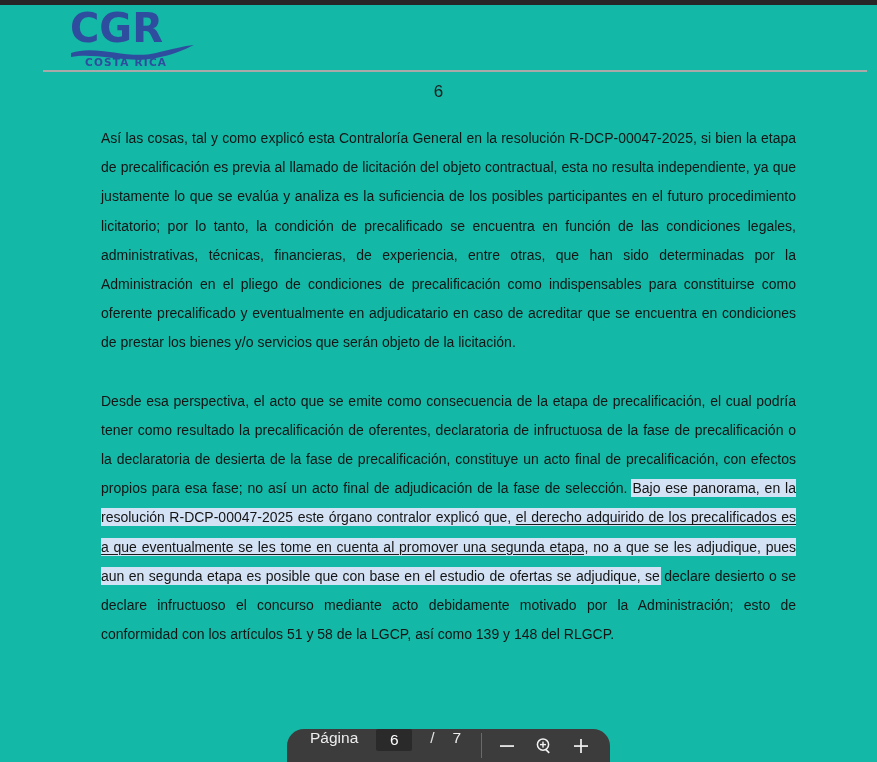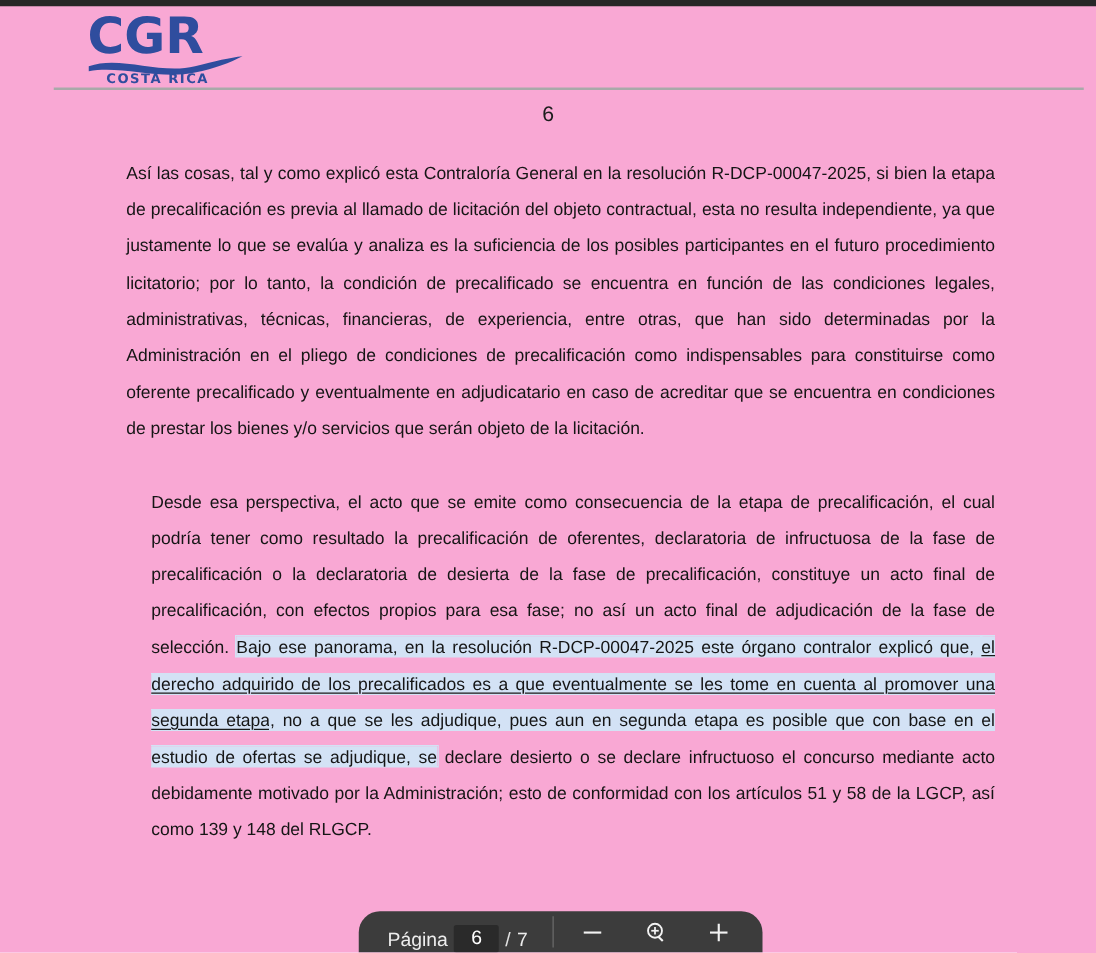--- a/index.html
+++ b/index.html
@@ -23,21 +23,21 @@
     height: 5px;
     background: #272727;
     z-index: 5;
   }
 
   .page {
     position: absolute;
     top: 0; left: 0;
     width: 877px;
     height: 762px;
-    background: #f9a8d4;
+    background: #14b8a6;
   }
 
   
   .page-header {
     position: absolute;
     top: 0px; left: 0; right: 0;
     height: 72px;
   }
   .logo-block {
     position: absolute;
@@ -91,21 +91,21 @@
   .para {
     text-align: justify;
     font-size: 14px;
     line-height: 29.2px;
     color: #151515;
     margin: 0;
     font-family: "Liberation Sans", sans-serif;
     -webkit-hyphens: none;
     hyphens: none;
   }
-  .para + .para { margin-top: 29px; margin-left: 20px; }
+  .para + .para { margin-top: 29px; }
 
   .hl {
     background: #d3e2f5;
     box-shadow: 0 0 0 1px #d3e2f5;
   }
   .hl-underline {
     background: #d3e2f5;
     box-shadow: 0 0 0 1px #d3e2f5;
     text-decoration: underline;
     text-decoration-color: #1b1b1b;
@@ -123,22 +123,22 @@
     background: #3c3c3c;
     border-radius: 17px 17px 0 0;
     display: flex;
     align-items: center;
     color: #f1f1f1;
     z-index: 10;
     overflow: hidden;
   }
   .tb-pager {
     display: flex;
-    align-items: flex-end;
-    gap: 5px;
+    align-items: flex-start;
+    gap: 18px;
     padding-left: 23px;
     height: 100%;
     font-size: 15.5px;
     font-family: "Liberation Sans", sans-serif;
     color: #ededed;
   }
   .tb-pager-label { white-space: nowrap; }
   .page-input {
     background: #2a2a2a;
     border: none;

